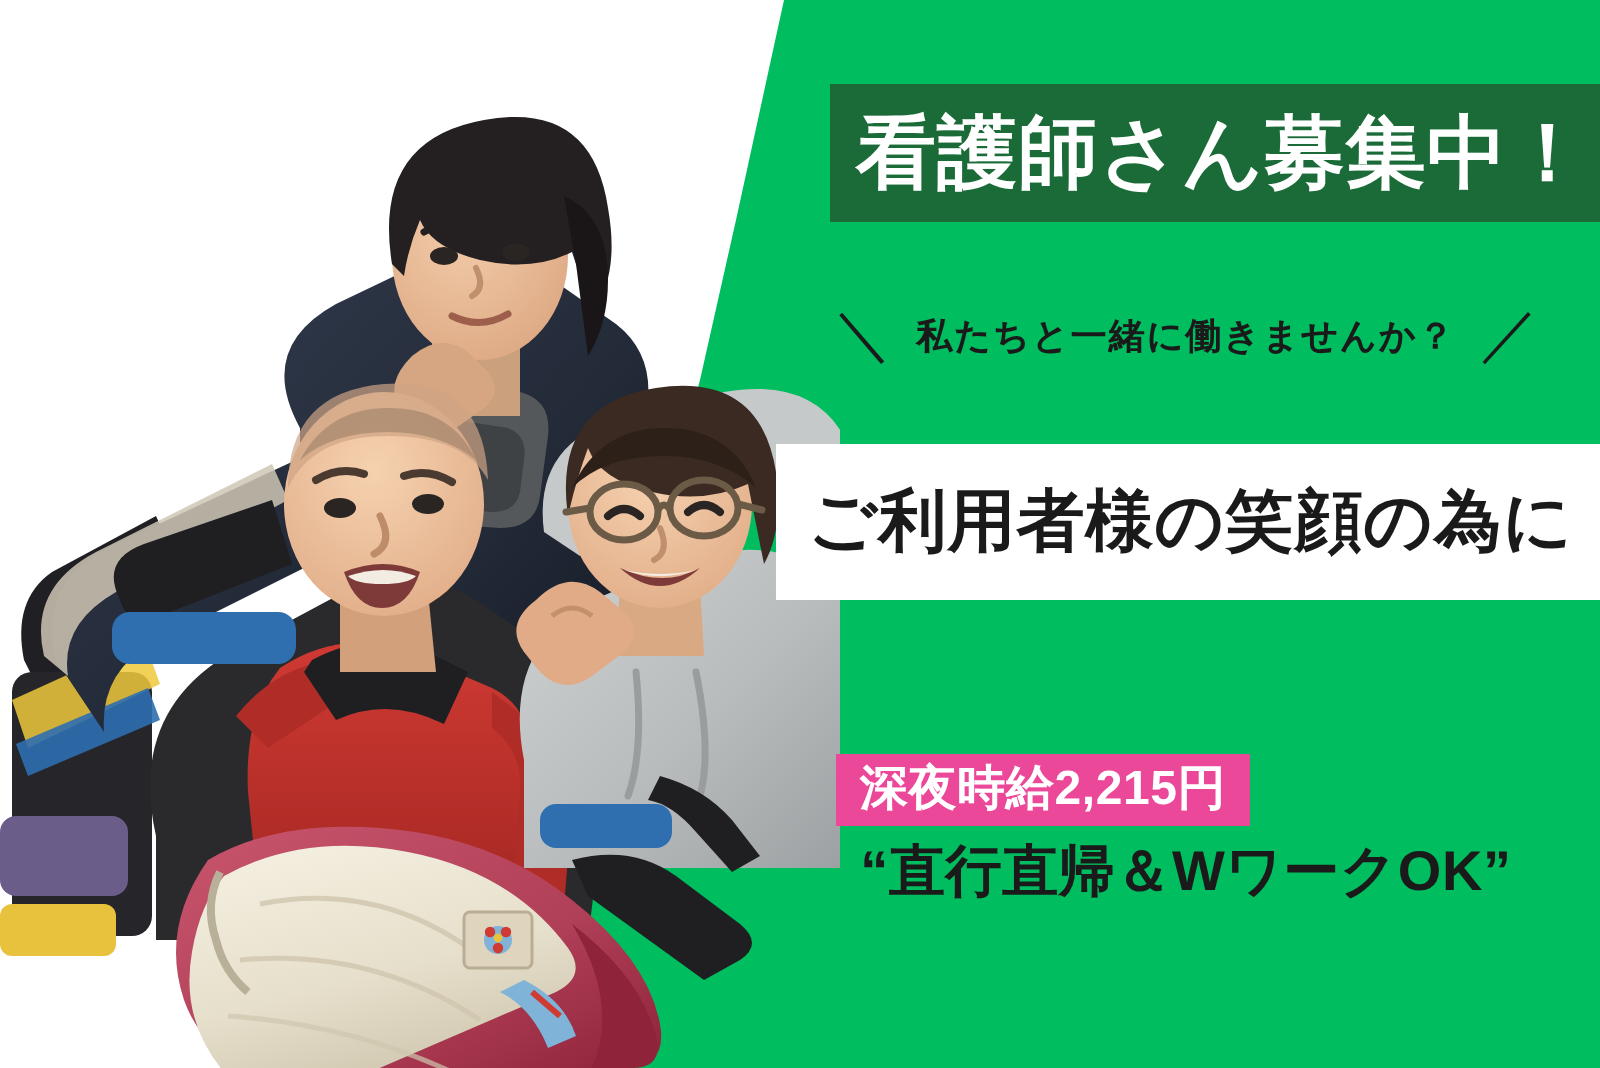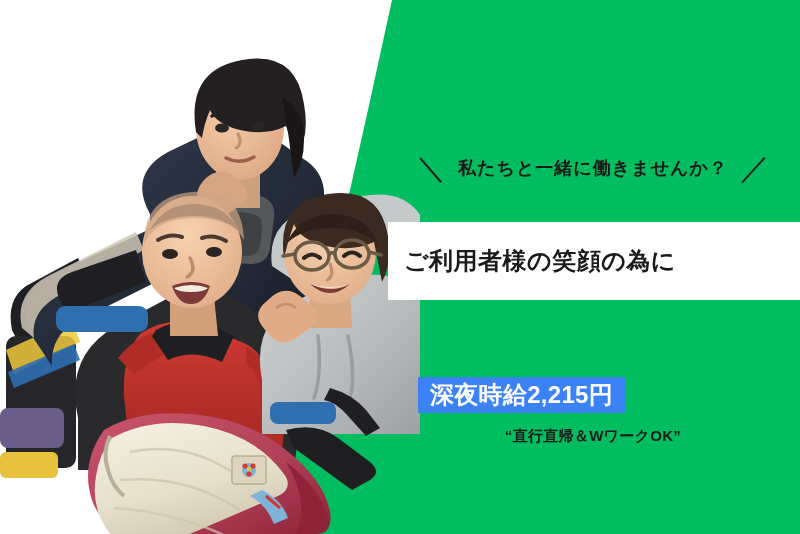--- a/index.html
+++ b/index.html
@@ -108,33 +108,33 @@
   }
   .white-band-text {
     position: absolute;
     left: 404px;
     top: 222px;
     width: 396px;
     height: 78px;
     display: flex;
     align-items: center;
     color: #1a1a1a;
-    font-size: 24px;
+    font-size: 34px;
     font-weight: bold;
     letter-spacing: 0.5px;
     white-space: nowrap;
   }
 
   
   .wage-badge {
     position: absolute;
     left: 418px;
     top: 377px;
     height: 36px;
-    background: #3b82f6;
+    background: #ec4899;
     display: flex;
     align-items: center;
     padding: 0 12px;
     box-sizing: border-box;
   }
   .wage-text {
     color: #ffffff;
     font-size: 24px;
     font-weight: bold;
     line-height: 1;
@@ -146,21 +146,21 @@
   .quote-line {
     position: absolute;
     left: 398px;
     top: 419px;
     width: 390px;
     height: 34px;
     display: flex;
     align-items: center;
     justify-content: center;
     color: #1a1a1a;
-    font-size: 15px;
+    font-size: 28px;
     font-weight: bold;
     white-space: nowrap;
     letter-spacing: 0.3px;
   }
 </style>
 </head>
 <body>
 
 <div id="banner">
 
@@ -383,20 +383,23 @@
         <circle cx="249" cy="469" r="2.2" fill="#e8c23c"></circle>
 
         <path d="M262 490 q20 10 26 28 l-14 6 q-8 -20 -24 -28 z" fill="#7fb3d8"></path>
         <path d="M266 496 l14 12" stroke="#cf3a33" stroke-width="3" fill="none"></path>
       </g>
 
       <path d="M330 388 q22 6 36 22 l14 18 -14 8 -18 -20 q-12 -14 -24 -16 z" fill="#1f1f22"></path>
     </svg>
   </div>
 
+  <div class="headline-banner">
+    <span class="headline-text">看護師さん募集中！</span>
+  </div>
 
   <div class="subtitle-row">
     <span class="slash left">＼</span>
     <span class="subtitle-text">私たちと一緒に働きませんか？</span>
     <span class="slash right">／</span>
   </div>
 
   <div class="white-band"></div>
   <div class="white-band-text">ご利用者様の笑顔の為に</div>
 

